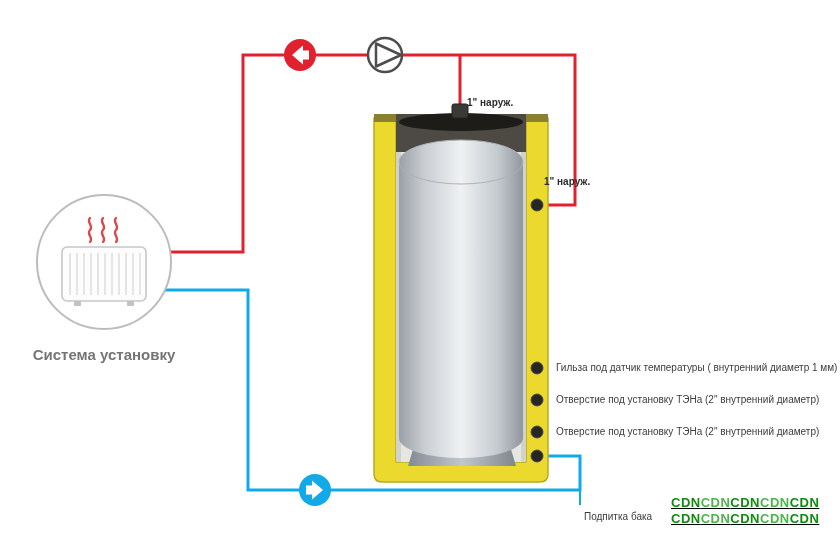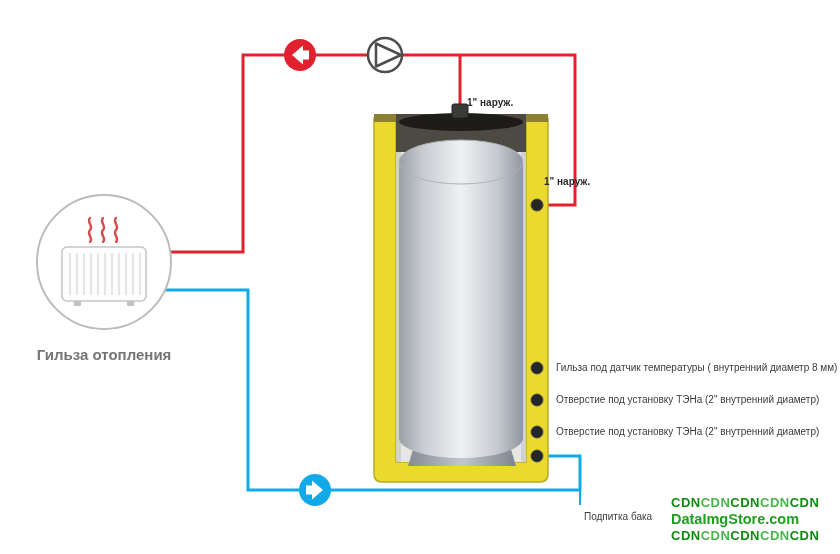--- a/index.html
+++ b/index.html
@@ -5,21 +5,21 @@
   * { margin:0; padding:0; box-sizing:border-box; }
   html,body { background:#ffffff; }
   body { font-family:"Liberation Sans", sans-serif; }
   .canvas { position:relative; width:840px; height:554px; background:#ffffff; overflow:hidden; }
   .abs { position:absolute; }
   svg.layer { position:absolute; left:0; top:0; }
   .port-label { font-size:10px; color:#3c3c3c; white-space:nowrap; }
   .conn-label { font-size:10px; font-weight:bold; color:#2b2b2b; white-space:nowrap; }
   .system-label { font-size:15px; font-weight:bold; color:#757575; text-align:center; width:170px; }
   .wm { line-height:1.2; }
-  .wm-row { font-size:13px; font-weight:bold; letter-spacing:0.5px; white-space:nowrap; }
+  .wm-row { font-size:13px; font-weight:bold; letter-spacing:0.5px; white-space:nowrap;text-decoration:underline; }
   .wm-a { color:#0e8c0e; }
   .wm-b { color:#4ab54a; }
   .wm-brand { font-size:14.5px; font-weight:bold; color:#1f9e1f; white-space:nowrap; }
 </style>
 </head>
 <body>
 
 <div class="canvas">
 
   <svg class="layer" width="840" height="554" viewBox="0 0 840 554">
@@ -114,33 +114,32 @@
       <circle cx="385" cy="55" r="17" fill="#ffffff" stroke="#4d4d4d" stroke-width="2.5"></circle>
       <polygon points="376,43.5 376,66.5 401,55" fill="#ffffff" stroke="#4d4d4d" stroke-width="2.5" stroke-linejoin="round"></polygon>
     </g>
 
     <g>
       <circle cx="315" cy="490" r="16" fill="#12a9e8"></circle>
       <path d="M323,490 L312,480.5 L312,485.5 L306,485.5 L306,494.5 L312,494.5 L312,499.5 Z" fill="#ffffff"></path>
     </g>
   </svg>
 
-  <div class="abs system-label" style="left:19px; top:346px;">Гильза отопления</div>
+  <div class="abs system-label" style="left:19px; top:346px;">Система установку</div>
 
   <div class="abs conn-label" style="left:467px; top:97px;">1" наруж.</div>
   <div class="abs conn-label" style="left:544px; top:176px;">1" наруж.</div>
 
-  <div class="abs port-label" style="left:556px; top:362px;">Гильза под датчик температуры ( внутренний диаметр 8 мм)</div>
+  <div class="abs port-label" style="left:556px; top:362px;">Гильза под датчик температуры ( внутренний диаметр 1 мм)</div>
   <div class="abs port-label" style="left:556px; top:394px;">Отверстие под установку ТЭНа (2" внутренний диаметр)</div>
   <div class="abs port-label" style="left:556px; top:426px;">Отверстие под установку ТЭНа (2" внутренний диаметр)</div>
   <div class="abs port-label" style="left:556px; top:511px;padding-left:28px;">Подпитка бака</div>
 
   <div class="abs wm" style="left:671px; top:495px;">
     <div class="wm-row">
       <span class="wm-a">CDN</span><span class="wm-b">CDN</span><span class="wm-a">CDN</span><span class="wm-b">CDN</span><span class="wm-a">CDN</span>
     </div>
-    <div class="wm-brand">DataImgStore.com</div>
     <div class="wm-row">
       <span class="wm-a">CDN</span><span class="wm-b">CDN</span><span class="wm-a">CDN</span><span class="wm-b">CDN</span><span class="wm-a">CDN</span>
     </div>
   </div>
 
 </div>
 
 </body></html>

